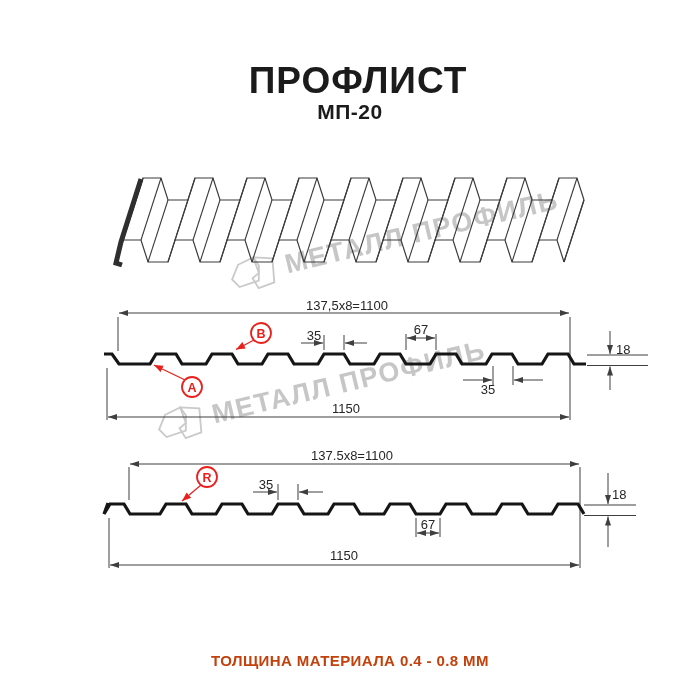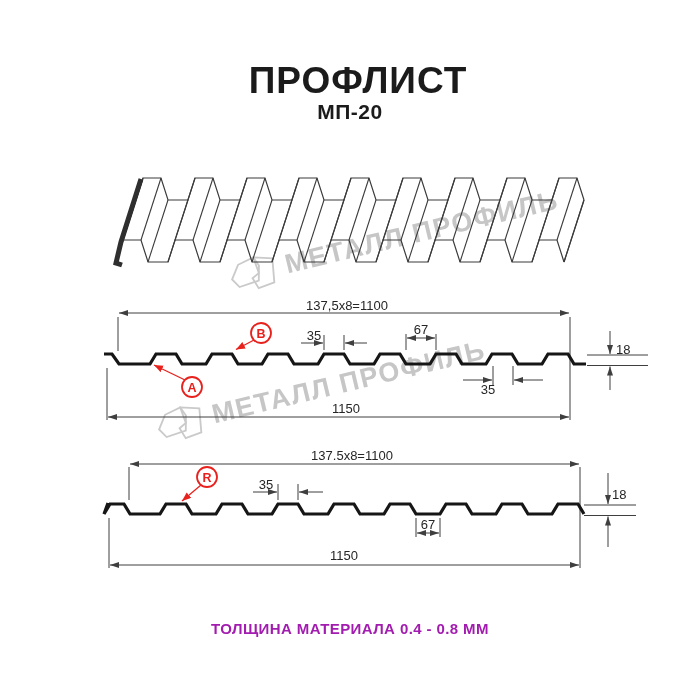--- a/index.html
+++ b/index.html
@@ -2,22 +2,22 @@
 <html><head>
 <meta charset="utf-8">
 <style>
   html,body{margin:0;padding:0;background:#fff;}
   .page{position:relative;width:700px;height:700px;background:#fff;overflow:hidden;
         font-family:"Liberation Sans", sans-serif;}
   .title{position:absolute;top:52px;left:0;width:700px;margin:8px;text-align:center;
          font-size:37px;font-weight:bold;letter-spacing:1px;color:#1b1b1b;}
   .subtitle{position:absolute;top:100px;left:0;width:700px;text-align:center;
          font-size:21px;font-weight:bold;letter-spacing:.5px;color:#1b1b1b;}
-  .footer{position:absolute;top:620px;left:0;width:700px;text-align:center;
-         font-size:15px;font-weight:bold;letter-spacing:.4px;color:#a21caf;}
+  .footer{position:absolute;top:652px;left:0;width:700px;text-align:center;
+         font-size:15px;font-weight:bold;letter-spacing:.4px;color:#c2410c;}
   .watermark{position:absolute;display:flex;align-items:center;gap:7px;
          transform:rotate(-13.5deg);transform-origin:40px 60%;pointer-events:none;}
   .wm1{left:224px;top:248px;}
   .wm2{left:151px;top:398px;}
   .wm-text{font-size:27px;font-weight:bold;letter-spacing:1.5px;color:#c6c6c6;white-space:nowrap;}
   .sheet3d{position:absolute;left:108px;top:162px;}
   .diag{position:absolute;left:0;}
   #diag1{top:290px;}
   #diag2{top:440px;}
   .thin{stroke:#3f3f3f;stroke-width:1;fill:none;}

